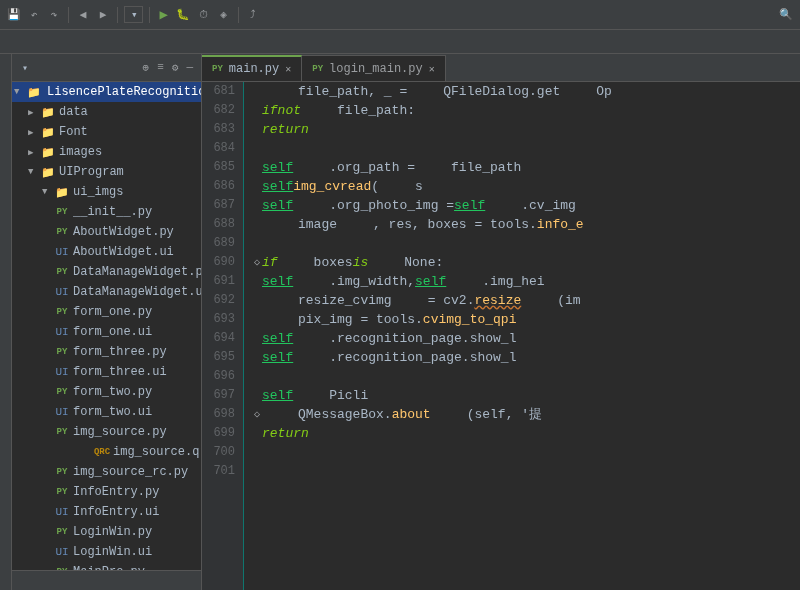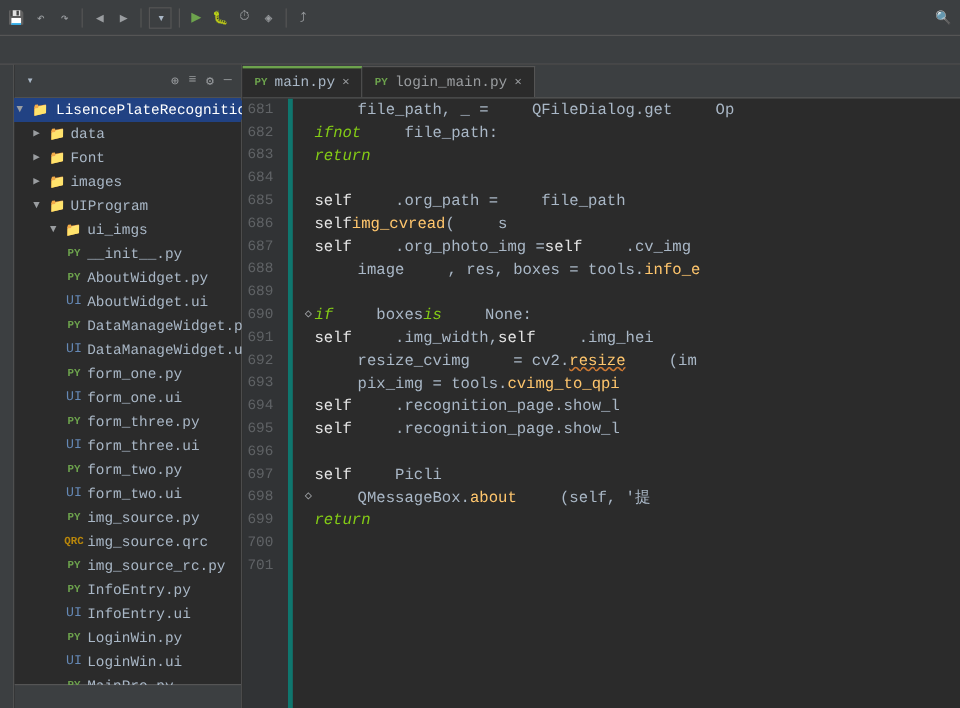--- a/index.html
+++ b/index.html
@@ -238,26 +238,26 @@
       flex: 1;
       display: flex;
       overflow: hidden;
     }
     #line-numbers {
       width: 42px;
       background: #313335;
       color: #606366;
       font-size: 12px;
       line-height: 19px;
-      text-align: center;
+      text-align: right;
       padding-right: 8px;
       padding-top: 0;
       overflow: hidden;
       flex-shrink: 0;
-      border-right: 4px solid #0f766e;
+      border-right: 1px solid #0f766e;
     }
     #code-lines {
       flex: 1;
       overflow: hidden;
       padding-left: 10px;
       line-height: 19px;
       font-size: 13px;
     }
 
     .code-line {
@@ -265,21 +265,21 @@
       display: flex;
       align-items: center;
       white-space: nowrap;
     }
 
     
     .kw { color: #84cc16; font-style: italic; }                            
     .fn { color: #ffc66d; }                            
     .cmt { color: #808080; font-style: italic; }        
     .var { color: #a9b7c6; margin-left: 36px; }                            
-    .cls { color: #e5e5e5; }                            
+    .cls { color: #22c55e; text-decoration: underline; }                            
     .punc { color: #a9b7c6; }                         
     .underline { text-decoration: underline wavy #cc7832; }
 
     .line-num-cell {
       display: block;
       height: 19px;
       line-height: 19px;
     }
 
     
@@ -458,21 +458,21 @@
           </span>
           <span>form_two.ui</span>
         </div>
         <div class="tree-item" style="padding-left: 30px;">
           <span class="tree-arrow"></span>
           <span class="tree-icon">
             <span class="py-icon">PY</span>
           </span>
           <span>img_source.py</span>
         </div>
-        <div class="tree-item" style="padding-left: 30px;">
+        <div class="tree-item" style="padding-left: 30px; margin-left: 40px;">
           <span class="tree-arrow"></span>
           <span class="tree-icon">
             <span class="qrc-icon">QRC</span>
           </span>
           <span>img_source.qrc</span>
         </div>
         <div class="tree-item" style="padding-left: 30px;">
           <span class="tree-arrow"></span>
           <span class="tree-icon">
             <span class="py-icon">PY</span>

